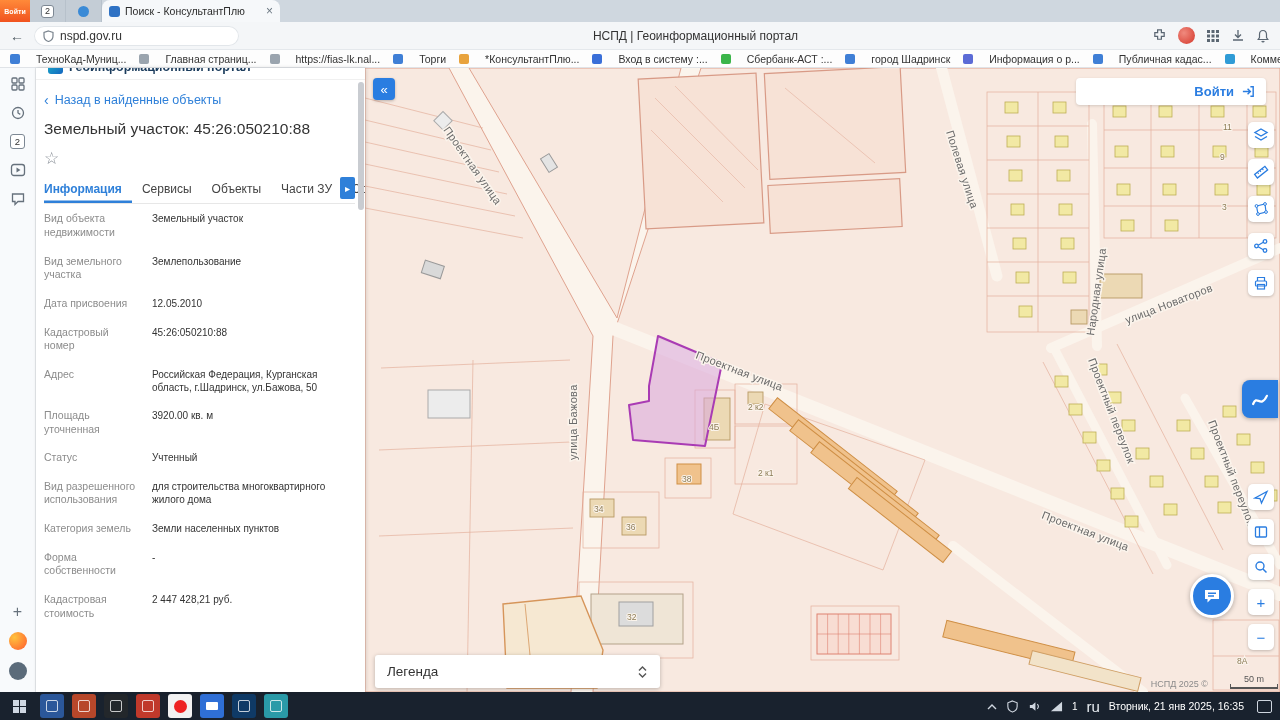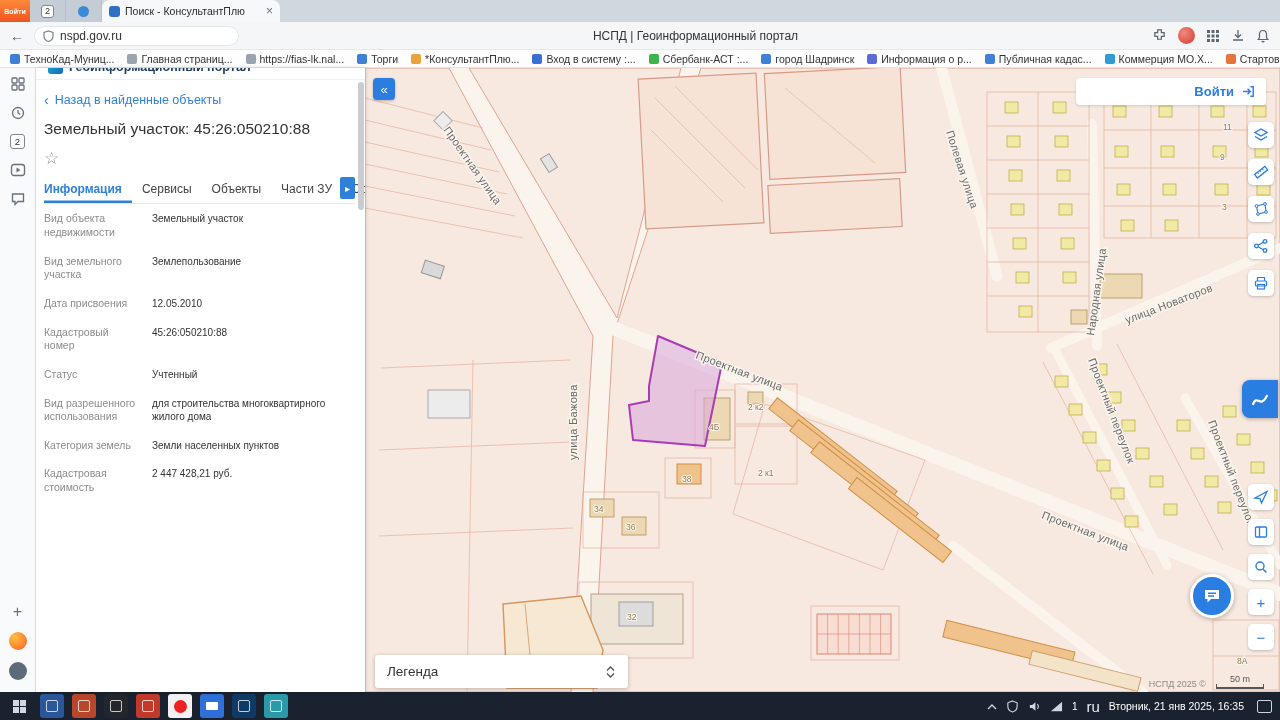--- a/index.html
+++ b/index.html
@@ -22,21 +22,21 @@
 .nav-arrow{font-size:14px;color:#4c5860}
 .addr-pill{height:20px;width:205px;background:#fff;border-radius:10px;display:flex;align-items:center;gap:6px;padding:0 9px;box-shadow:0 0 0 1px #e2e6ea inset}
 .addr-url{font-size:12px;color:#333}
 .page-title{flex:1;text-align:center;font-size:12px;color:#333;white-space:nowrap;overflow:hidden}
 .tb-icons{display:flex;align-items:center;gap:11px}
 .avatar{width:17px;height:17px;border-radius:50%;background:radial-gradient(circle at 35% 35%,#f08a7e,#d4372b);flex:none}
 .tb-ic svg{display:block}
 
 
 #bookmarks{height:18px;background:#fdfdfd;border-bottom:1px solid #e0e3e7;display:flex;align-items:center;padding:0 10px;gap:13px;flex:none;overflow:hidden}
-.bm{display:flex;align-items:center;gap:4px;white-space:nowrap}
+.bm{display:flex;align-items:center;gap:16px;white-space:nowrap}
 .bmi{width:10px;height:10px;border-radius:2px;flex:none}
 .bmt{font-size:10.5px;color:#333}
 .bm:nth-child(1) .bmi{background:#3f7fd6}.bm:nth-child(2) .bmi{background:#9aa4ae}
 .bm:nth-child(3) .bmi{background:#9aa4ae}.bm:nth-child(4) .bmi{background:#3f7fd6}
 .bm:nth-child(5) .bmi{background:#e8a33d}.bm:nth-child(6) .bmi{background:#3a6fd8}
 .bm:nth-child(7) .bmi{background:#3bb54a}.bm:nth-child(8) .bmi{background:#3f7fd6}
 .bm:nth-child(9) .bmi{background:#5b6bd6}.bm:nth-child(10) .bmi{background:#3f7fd6}
 .bm:nth-child(11) .bmi{background:#2f9bd6}.bm:nth-child(12) .bmi{background:#e8743d}
 
 
@@ -79,23 +79,23 @@
 .st-label{font-size:11px;fill:#6a6a6a;paint-order:stroke;stroke:#fbf4ec;stroke-width:3px;letter-spacing:.3px}
 .num-label{font-size:8.5px;fill:#8d7c56;paint-order:stroke;stroke:#fbf4ec;stroke-width:2px}
 .collapse-btn{position:absolute;left:8px;top:10px;width:22px;height:22px;background:#2a7de1;color:#fff;border-radius:4px;font-size:13px;display:flex;align-items:center;justify-content:center;box-shadow:0 1px 3px rgba(0,0,0,.25)}
 .login-bar{position:absolute;top:10px;right:14px;width:190px;height:27px;background:#fff;border-radius:4px;display:flex;align-items:center;justify-content:flex-end;gap:7px;padding:0 10px;box-shadow:0 1px 3px rgba(0,0,0,.15)}
 .login-tx{font-size:13px;color:#2a7de1;font-weight:bold}
 .tools{position:absolute;right:6px;top:54px;display:flex;flex-direction:column;gap:11px}
 .tools2{position:absolute;right:6px;top:416px;display:flex;flex-direction:column;gap:9px}
 .tool-btn{width:26px;height:26px;background:#fff;border-radius:5px;display:flex;align-items:center;justify-content:center;box-shadow:0 1px 3px rgba(0,0,0,.22);color:#2a7de1;font-size:15px}
 .draw-btn{position:absolute;right:2px;top:312px;width:36px;height:38px;background:#2a7de1;border-radius:8px 0 0 8px;display:flex;align-items:center;justify-content:center;box-shadow:0 1px 4px rgba(0,0,0,.3)}
 .chat-btn{position:absolute;left:825px;top:506px;width:44px;height:44px;border-radius:50%;background:#2a7de1;border:3px solid #fff;box-shadow:0 1px 5px rgba(0,0,0,.3);display:flex;align-items:center;justify-content:center}
-.legend{position:absolute;left:10px;top:587px;width:253px;height:33px;background:#fff;border-radius:3px;box-shadow:0 1px 4px rgba(0,0,0,.25);display:flex;align-items:center;padding:0 12px;justify-content:space-between}
+.legend{position:absolute;left:10px;top:587px;width:285px;height:33px;background:#fff;border-radius:3px;box-shadow:0 1px 4px rgba(0,0,0,.25);display:flex;align-items:center;padding:0 12px;justify-content:space-between}
 .legend-tx{font-size:13.5px;color:#333}
-.map-credits{position:absolute;right:16px;bottom:3px;display:flex;align-items:flex-end;gap:10px}
+.map-credits{position:absolute;right:2px;bottom:3px;display:flex;align-items:flex-end;gap:22px}
 .copyright{font-size:9px;color:#8a8a8a}
 .scalebar{width:48px}
 .scale-tx{font-size:9px;color:#555;text-align:center}
 .scale-line{height:5px;border-bottom:2px solid #555;border-left:1.5px solid #555;border-right:1.5px solid #555}
 
 
 #taskbar{height:28px;background:#19222e;display:flex;align-items:center;flex:none;padding:0 4px;gap:4px}
 .start{width:30px;height:28px;display:flex;align-items:center;justify-content:center}
 .win{display:grid;grid-template-columns:6px 6px;grid-template-rows:6px 6px;gap:1px}
 .win div{background:#cfd8e3}
@@ -301,30 +301,42 @@
             </div>
           <div class="frow">
               <div class="flabel">Дата присвоения</div>
               <div class="fvalue">12.05.2010</div>
             </div>
           <div class="frow">
               <div class="flabel">Кадастровый номер</div>
               <div class="fvalue">45:26:050210:88</div>
             </div>
           <div class="frow">
+              <div class="flabel">Адрес</div>
+              <div class="fvalue">Российская Федерация, Курганская область, г.Шадринск, ул.Бажова, 50</div>
+            </div>
+          <div class="frow">
+              <div class="flabel">Площадь уточненная</div>
+              <div class="fvalue">3920.00 кв. м</div>
+            </div>
+          <div class="frow">
               <div class="flabel">Статус</div>
               <div class="fvalue">Учтенный</div>
             </div>
           <div class="frow">
               <div class="flabel">Вид разрешенного использования</div>
               <div class="fvalue">для строительства многоквартирного жилого дома</div>
             </div>
           <div class="frow">
               <div class="flabel">Категория земель</div>
               <div class="fvalue">Земли населенных пунктов</div>
+            </div>
+          <div class="frow">
+              <div class="flabel">Форма собственности</div>
+              <div class="fvalue">-</div>
             </div>
           <div class="frow">
               <div class="flabel">Кадастровая стоимость</div>
               <div class="fvalue">2 447 428,21 руб.</div>
             </div>
 
         </div>
       </div>
       <div class="pscroll"></div>
     </div>

